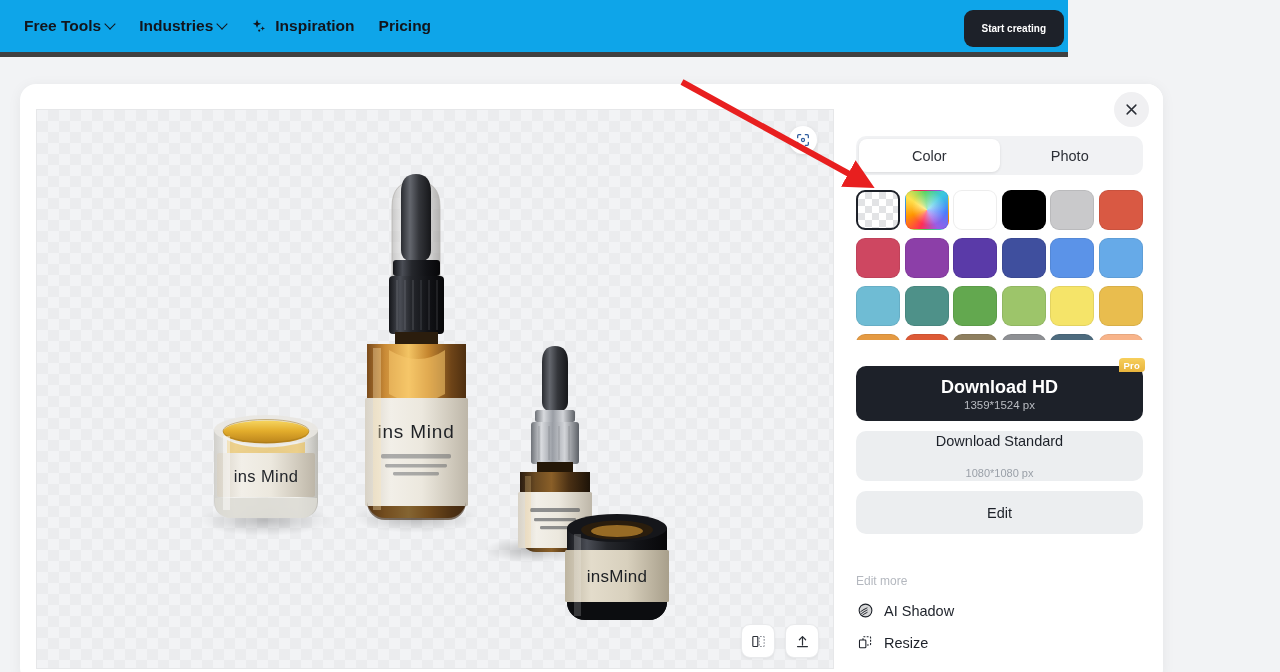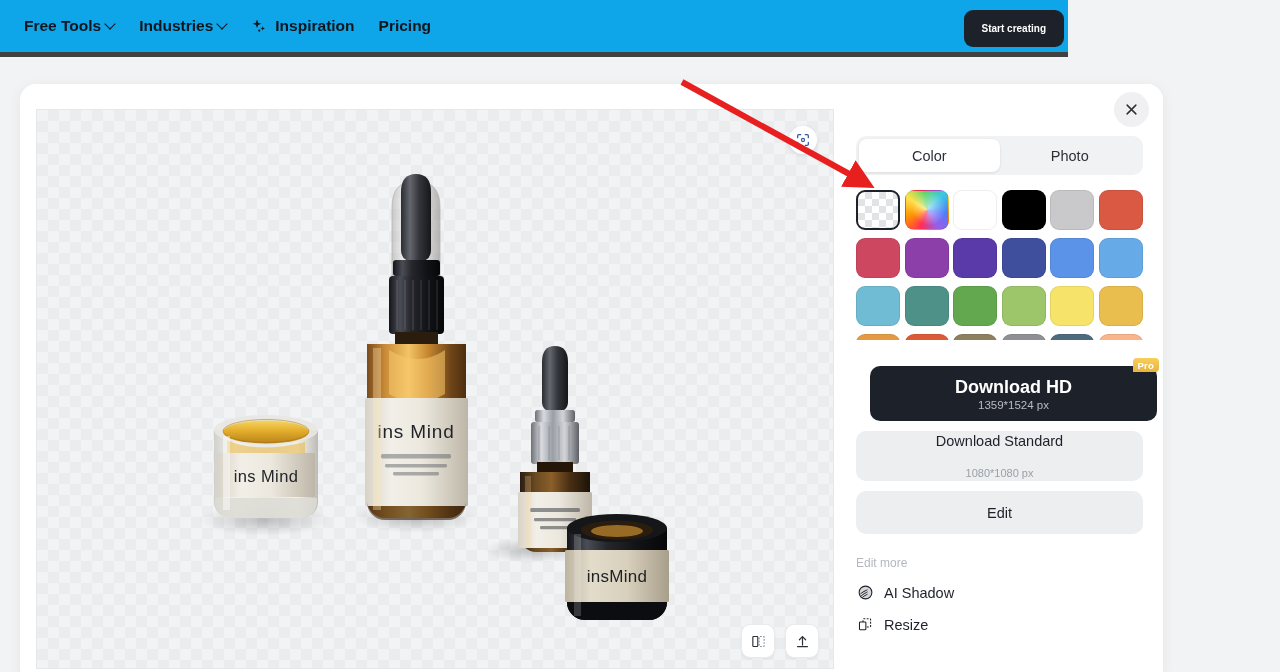--- a/index.html
+++ b/index.html
@@ -141,21 +141,20 @@
   }
 
   .dl-hd {
     position: relative; margin-top: 26px;
     width: 287px; height: 55px;
     background: #1d2129; color: #fff;
     border: none; border-radius: 10px; cursor: pointer;
     display: flex; flex-direction: column;
     align-items: center; justify-content: center; gap: 1px;
     font-family: "Liberation Sans", sans-serif;
-    margin-left: 14px;
   }
   .dl-hd .t1 { font-size: 18px; font-weight: 700; }
   .dl-hd .t2 { font-size: 11.5px; color: #b9bcc2; }
   .pro-badge {
     position: absolute; right: -2px; top: -8px;
     background: linear-gradient(180deg, #f7cf5c, #e8b43c);
     color: #fff; font-size: 9.5px; font-weight: 700;
     padding: 1.5px 5px; border-radius: 4px 4px 4px 0;
     letter-spacing: 0.2px;
   }
@@ -169,21 +168,21 @@
   .dl-std .t1 { font-size: 14.5px; color: #1d2129; font-weight: 400; }
   .dl-std .t2 { font-size: 11px; color: #9aa0a8; }
   .edit-btn {
     margin-top: 10px; width: 287px; height: 43px;
     background: #eceef0; border: none; border-radius: 10px; cursor: pointer;
     display: flex; align-items: center; justify-content: center;
     font-size: 14.5px; color: #1d2129;
     font-family: "Liberation Sans", sans-serif;
   }
   .edit-more-label {
-    margin-top: 22px; font-size: 12px; color: #b4b8bf;
+    margin-top: 40px; font-size: 12px; color: #b4b8bf;
   }
   .edit-more-list { margin-top: 9px; display: flex; flex-direction: column; gap: 5px; }
   .em-item {
     display: flex; align-items: center; gap: 10px;
     font-size: 14.5px; color: #1d2129; cursor: pointer;
     height: 27px;
   }
   .em-ico { width: 18px; height: 18px; display: flex; align-items: center; justify-content: center; }
 
   

